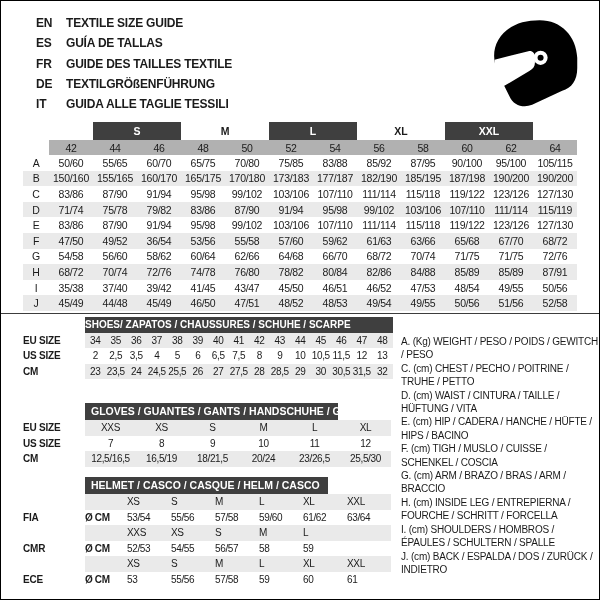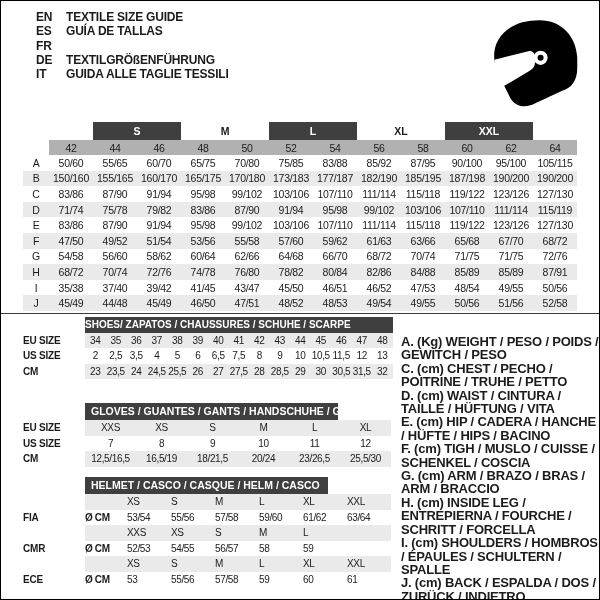--- a/index.html
+++ b/index.html
@@ -3,21 +3,21 @@
 <meta charset="utf-8">
 <style>
   html,body { margin:0; padding:0; background:#fff; }
   .canvas {
     position:relative; width:600px; height:600px; box-sizing:border-box;
     background:#fff; border:1px solid #000; overflow:hidden;
     font-family:"Liberation Sans","DejaVu Sans",sans-serif; color:#1b1b1b;
   }
   
   .lang-header { position:absolute; left:35px; top:9px; }
-  .lang-row { display:flex; font-size:12px; font-weight:700; line-height:14.3px; letter-spacing:-0.2px; }
+  .lang-row { display:flex; font-size:12px; font-weight:700; line-height:14.3px; letter-spacing:-0.2px;margin-top:6px; }
   .lang-code { width:30px; }
   
   .helmet-icon { position:absolute; left:486px; top:15px; width:94px; height:95px; }
   
   .main-table { position:absolute; left:22px; top:121px; border-collapse:collapse; table-layout:fixed; letter-spacing:-0.3px; }
   .main-table td { padding:0; text-align:center; white-space:nowrap; overflow:hidden; font-size:10.5px; }
   .group-row td { height:18px; }
   .group-cell { font-weight:700; font-size:11px; letter-spacing:0; }
   .group-cell.dark { background:#3f3f3f; color:#fff; }
   .num-row td { height:15px; background:#b1b1b1; }
@@ -36,38 +36,39 @@
   .ctr { text-align:center; }
   .lft { text-align:left; padding-left:4px; }
   .ocm { text-align:left; padding-left:10px; font-weight:700; }
   .shoes-tbl { left:22px; top:316px; }
   .gloves-tbl { left:22px; top:402px; }
   .helmet-tbl { left:22px; top:476px; }
   
   .divider { position:absolute; left:0; top:312px; width:598px; height:1px; background:#3c3c3c; }
   
   .legend { position:absolute; left:400px; top:334px; width:198px; }
-  .legend-item { font-size:13px; font-weight:700; line-height:13.4px; letter-spacing:-0.2px; }
+  .legend-item { font-size:10px; font-weight:400; line-height:13.4px; letter-spacing:-0.2px; }
 </style>
 </head>
 <body>
 
 <div class="canvas">
 
   <div class="lang-header">
       <div class="lang-row">
         <span class="lang-code">EN</span>
         <span class="lang-title">TEXTILE SIZE GUIDE</span>
       </div>
       <div class="lang-row">
         <span class="lang-code">ES</span>
         <span class="lang-title">GUÍA DE TALLAS</span>
       </div>
       <div class="lang-row">
         <span class="lang-code">FR</span>
+        <span class="lang-title">GUIDE DES TAILLES TEXTILE</span>
       </div>
       <div class="lang-row">
         <span class="lang-code">DE</span>
         <span class="lang-title">TEXTILGRÖßENFÜHRUNG</span>
       </div>
       <div class="lang-row">
         <span class="lang-code">IT</span>
         <span class="lang-title">GUIDA ALLE TAGLIE TESSILI</span>
       </div>
     </div>
@@ -193,21 +194,21 @@
           <td class="val-cell">111/114</td>
           <td class="val-cell">115/118</td>
           <td class="val-cell">119/122</td>
           <td class="val-cell">123/126</td>
           <td class="val-cell">127/130</td>
         </tr>
         <tr class="data-row stripe">
           <td class="label-cell">F</td>
           <td class="val-cell">47/50</td>
           <td class="val-cell">49/52</td>
-          <td class="val-cell">51/54</td>
+          <td class="val-cell">36/54</td>
           <td class="val-cell">53/56</td>
           <td class="val-cell">55/58</td>
           <td class="val-cell">57/60</td>
           <td class="val-cell">59/62</td>
           <td class="val-cell">61/63</td>
           <td class="val-cell">63/66</td>
           <td class="val-cell">65/68</td>
           <td class="val-cell">67/70</td>
           <td class="val-cell">68/72</td>
         </tr>

